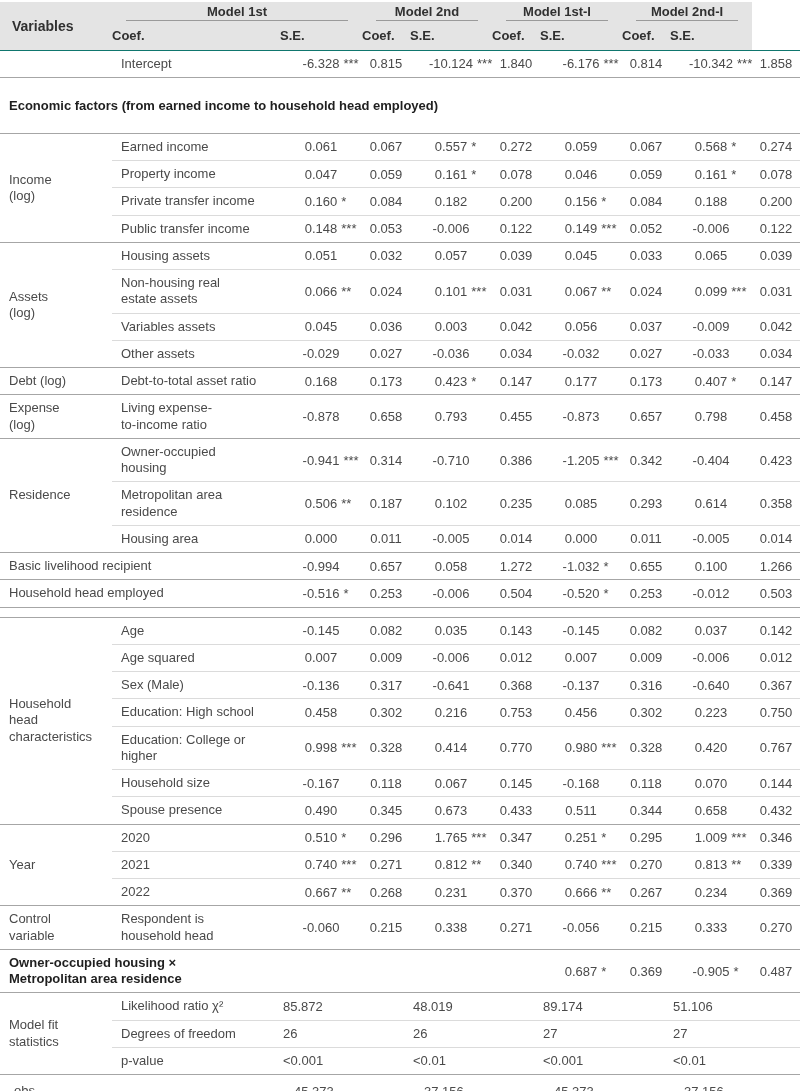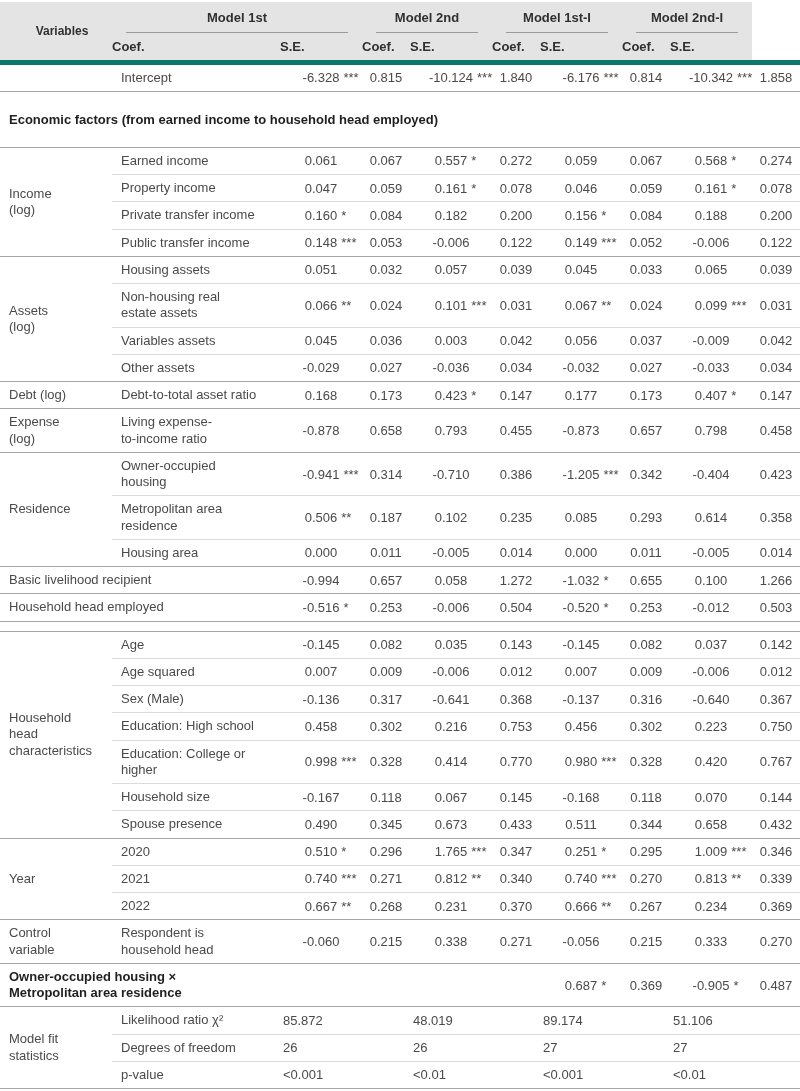--- a/index.html
+++ b/index.html
@@ -17,44 +17,44 @@
     margin-top: 2px;
   }
   thead th {
     background: #e4e4e4;
     font-weight: 700;
     color: #303030;
     padding: 0;
     vertical-align: middle;
   }
   th.vars-th {
-    text-align: center;
+    text-align: left;
     padding-left: 12px;
-    font-size: 12px;
+    font-size: 14px;
   }
   .model-inner {
     margin: 0 14px;
-    height: 31px;
+    height: 19px;
     display: flex;
     align-items: center;
     justify-content: center;
     border-bottom: 1px solid #9a9a9a;
     font-size: 13px;
   }
   thead tr.sub th {
     height: 29px;
     text-align: left;
     font-size: 13px;
   }
   tbody td {
     padding: 5px 3px;
     vertical-align: middle;
     color: #4a4a4a;
   }
-  tbody tr:first-child td { border-top: 5px solid #0f766e; }
+  tbody tr:first-child td { border-top: 1px solid #0f766e; }
   tr.sep-full td { border-top: 1px solid #a6a6a6; }
   tr.sep-light td { border-top: 1px solid #dbdbdb; }
   tbody tr:last-child td { border-bottom: 1px solid #a6a6a6; }
   td.gcell, td.lcell {
     text-align: left;
     white-space: pre-line;
     padding-left: 9px;
     line-height: 1.25;
   }
   td.section-cell {

